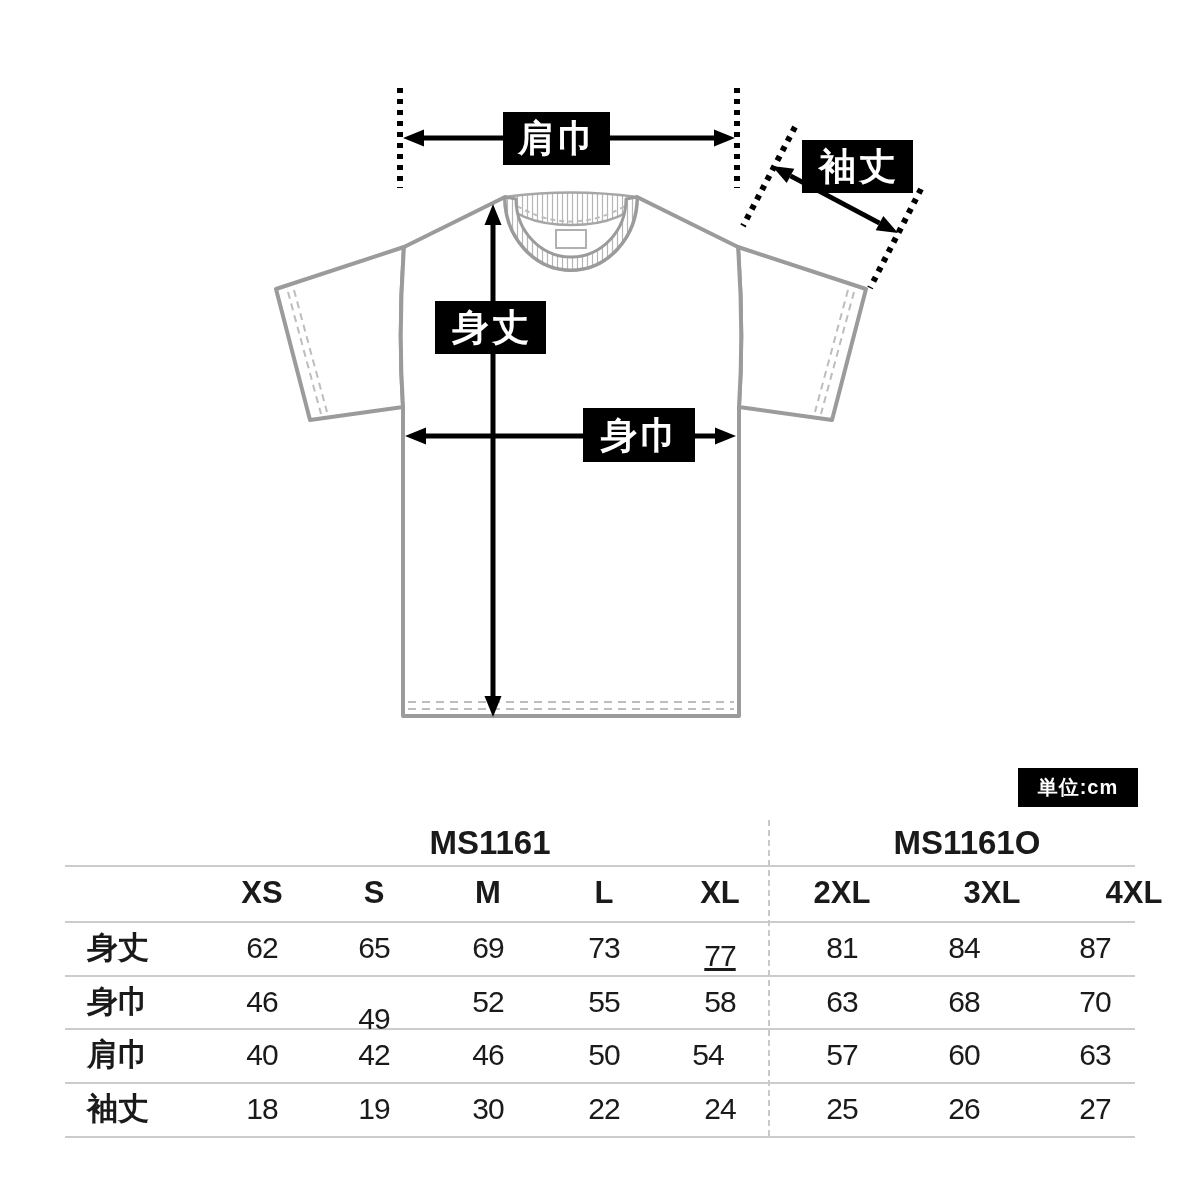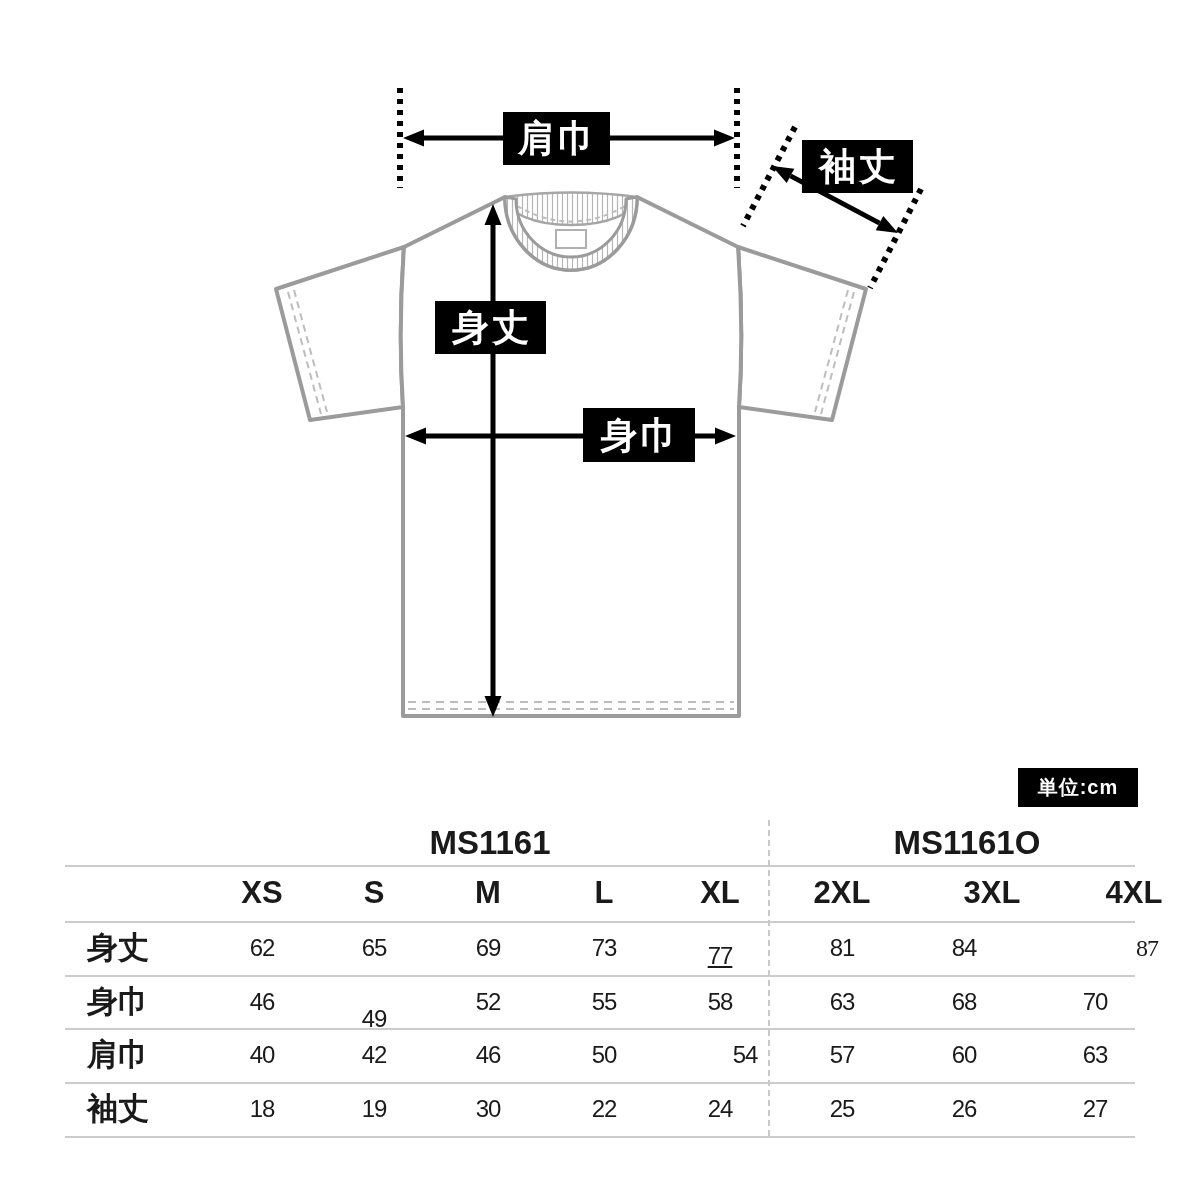--- a/index.html
+++ b/index.html
@@ -21,21 +21,21 @@
     font-size:20px;font-weight:600;letter-spacing:1px;
   }
   #size-table{
     position:absolute;left:65px;top:820px;width:1070px;height:317px;z-index:2;
   }
   .hline{position:absolute;left:0;width:1070px;height:0;border-top:2px solid #cccccc;}
   .vdash{position:absolute;top:0;height:316px;width:0;border-left:2px dashed #c9c9c9;}
   .tcell{position:absolute;transform:translate(-50%,-50%);white-space:nowrap;}
   .group-h{font-size:33px;font-weight:700;letter-spacing:0px;}
   .size-h{font-size:31px;font-weight:700;}
-  .val{font-size:24px;font-weight:400;letter-spacing:-1px;}
+  .val{font-size:30px;font-weight:400;letter-spacing:-1px;}
   .rowlab{position:absolute;left:22px;transform:translateY(-50%);font-size:31px;font-weight:700;}
 </style>
 </head>
 <body>
 
 <svg id="diagram-svg" width="1200" height="1200" viewBox="0 0 1200 1200">
   <defs>
     <pattern id="rib" width="5" height="10" patternUnits="userSpaceOnUse">
       <path d="M2.5,0 V10" stroke="#b5b5b5" stroke-width="1.2"></path>
     </pattern>
@@ -127,36 +127,36 @@
     <span class="tcell size-h" style="left: 899px; top: 73px; margin-left: 28px;">3XL</span>
     <span class="tcell size-h" style="left: 1030px; top: 73px; margin-left: 39px;">4XL</span>
     <span class="rowlab" style="top: 128px;">身丈</span>
     <span class="tcell val" style="left: 197px; top: 128px;">62</span>
     <span class="tcell val" style="left: 309px; top: 128px;">65</span>
     <span class="tcell val" style="left: 423px; top: 128px;">69</span>
     <span class="tcell val" style="left: 539px; top: 128px;">73</span>
     <span class="tcell val" style="left: 655px; top: 136px; text-decoration: underline;">77</span>
     <span class="tcell val" style="left: 777px; top: 128px;">81</span>
     <span class="tcell val" style="left: 899px; top: 128px;">84</span>
-    <span class="tcell val" style="left: 1082px; top: 128px; font-family: Liberation Serif, serif;">87</span>
+    <span class="tcell val" style="left: 1030px; top: 128px;">87</span>
     <span class="rowlab" style="top: 181.5px;">身巾</span>
     <span class="tcell val" style="left: 197px; top: 181.5px;">46</span>
     <span class="tcell val" style="left: 309px; top: 199px;">49</span>
     <span class="tcell val" style="left: 423px; top: 181.5px;">52</span>
     <span class="tcell val" style="left: 539px; top: 181.5px;">55</span>
     <span class="tcell val" style="left: 655px; top: 181.5px;">58</span>
     <span class="tcell val" style="left: 777px; top: 181.5px;">63</span>
     <span class="tcell val" style="left: 899px; top: 181.5px;">68</span>
     <span class="tcell val" style="left: 1030px; top: 181.5px;">70</span>
     <span class="rowlab" style="top: 235px;">肩巾</span>
     <span class="tcell val" style="left: 197px; top: 235px;">40</span>
     <span class="tcell val" style="left: 309px; top: 235px;">42</span>
     <span class="tcell val" style="left: 423px; top: 235px;">46</span>
     <span class="tcell val" style="left: 539px; top: 235px;">50</span>
-    <span class="tcell val" style="left: 680px; top: 235px;">54</span>
+    <span class="tcell val" style="left: 643px; top: 235px;">54</span>
     <span class="tcell val" style="left: 777px; top: 235px;">57</span>
     <span class="tcell val" style="left: 899px; top: 235px;">60</span>
     <span class="tcell val" style="left: 1030px; top: 235px;">63</span>
     <span class="rowlab" style="top: 289px;">袖丈</span>
     <span class="tcell val" style="left: 197px; top: 289px;">18</span>
     <span class="tcell val" style="left: 309px; top: 289px;">19</span>
     <span class="tcell val" style="left: 423px; top: 289px;">30</span>
     <span class="tcell val" style="left: 539px; top: 289px;">22</span>
     <span class="tcell val" style="left: 655px; top: 289px;">24</span>
     <span class="tcell val" style="left: 777px; top: 289px;">25</span>

